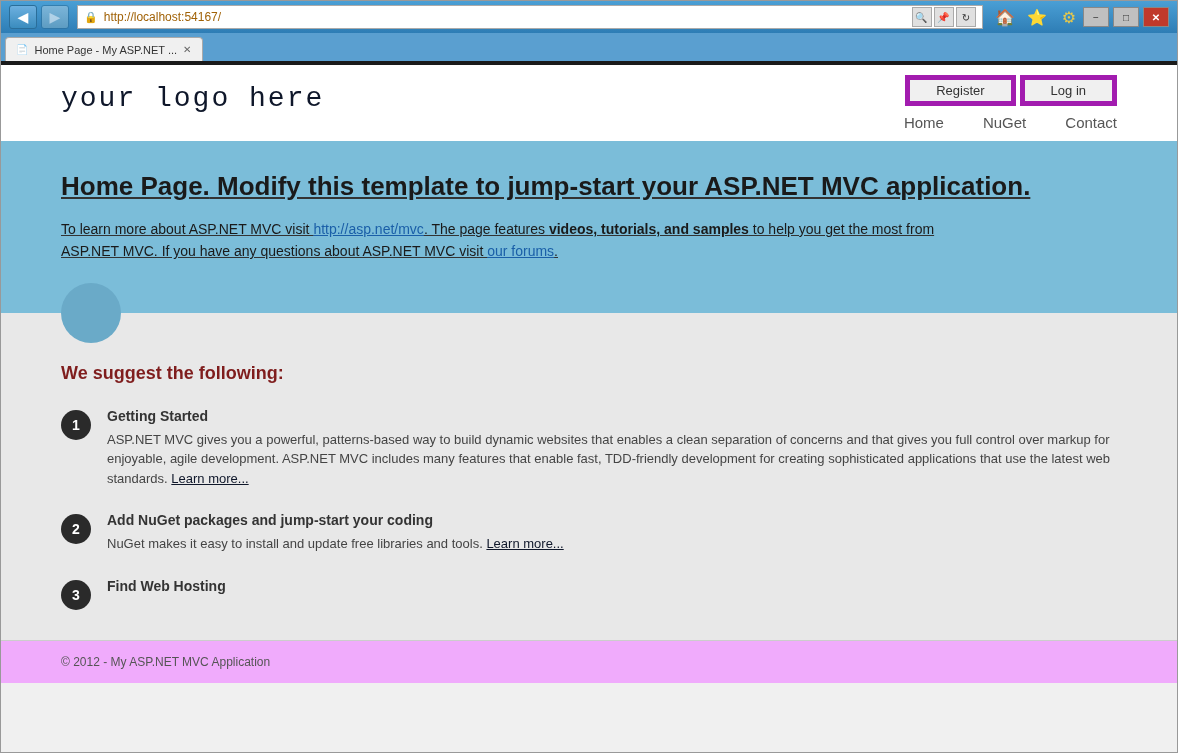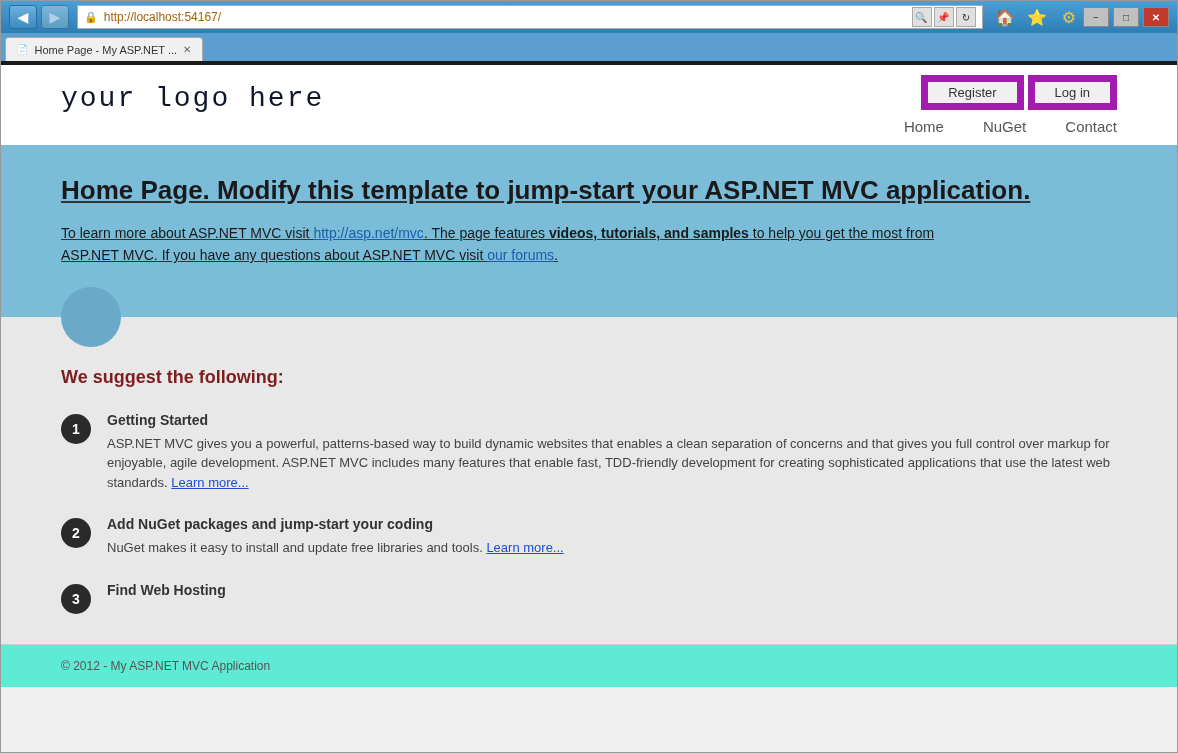--- a/index.html
+++ b/index.html
@@ -221,23 +221,23 @@
       align-items: flex-end;
       gap: 8px;
     }
 
     .auth-buttons {
       display: flex;
       gap: 4px;
     }
 
     .auth-btn {
-      padding: 3px 20px;
+      padding: 3px 26px;
       background: #f0f0f0;
-      border: 7px solid #a21caf;
+      border: 5px solid #a21caf;
       font-size: 13px;
       cursor: pointer;
       color: #333;
     }
 
     .nav-menu {
       display: flex;
       gap: 39px;
     }
 
@@ -344,28 +344,28 @@
       margin-bottom: 6px;
     }
 
     .step-desc {
       font-size: 13px;
       color: #444;
       line-height: 1.5;
     }
 
     .step-link {
-      color: #1d4ed8;
+      color: #0f172a;
       text-decoration: underline;
       cursor: pointer;
     }
 
     
     .site-footer {
-      background: #5eead4;
+      background: #f0abfc;
       border-top: 1px solid #ccc;
       padding: 14px 60px;
       font-size: 12px;
       color: #555;
     }
   </style>
 </head>
 <body>
 
 <div class="browser-window">

